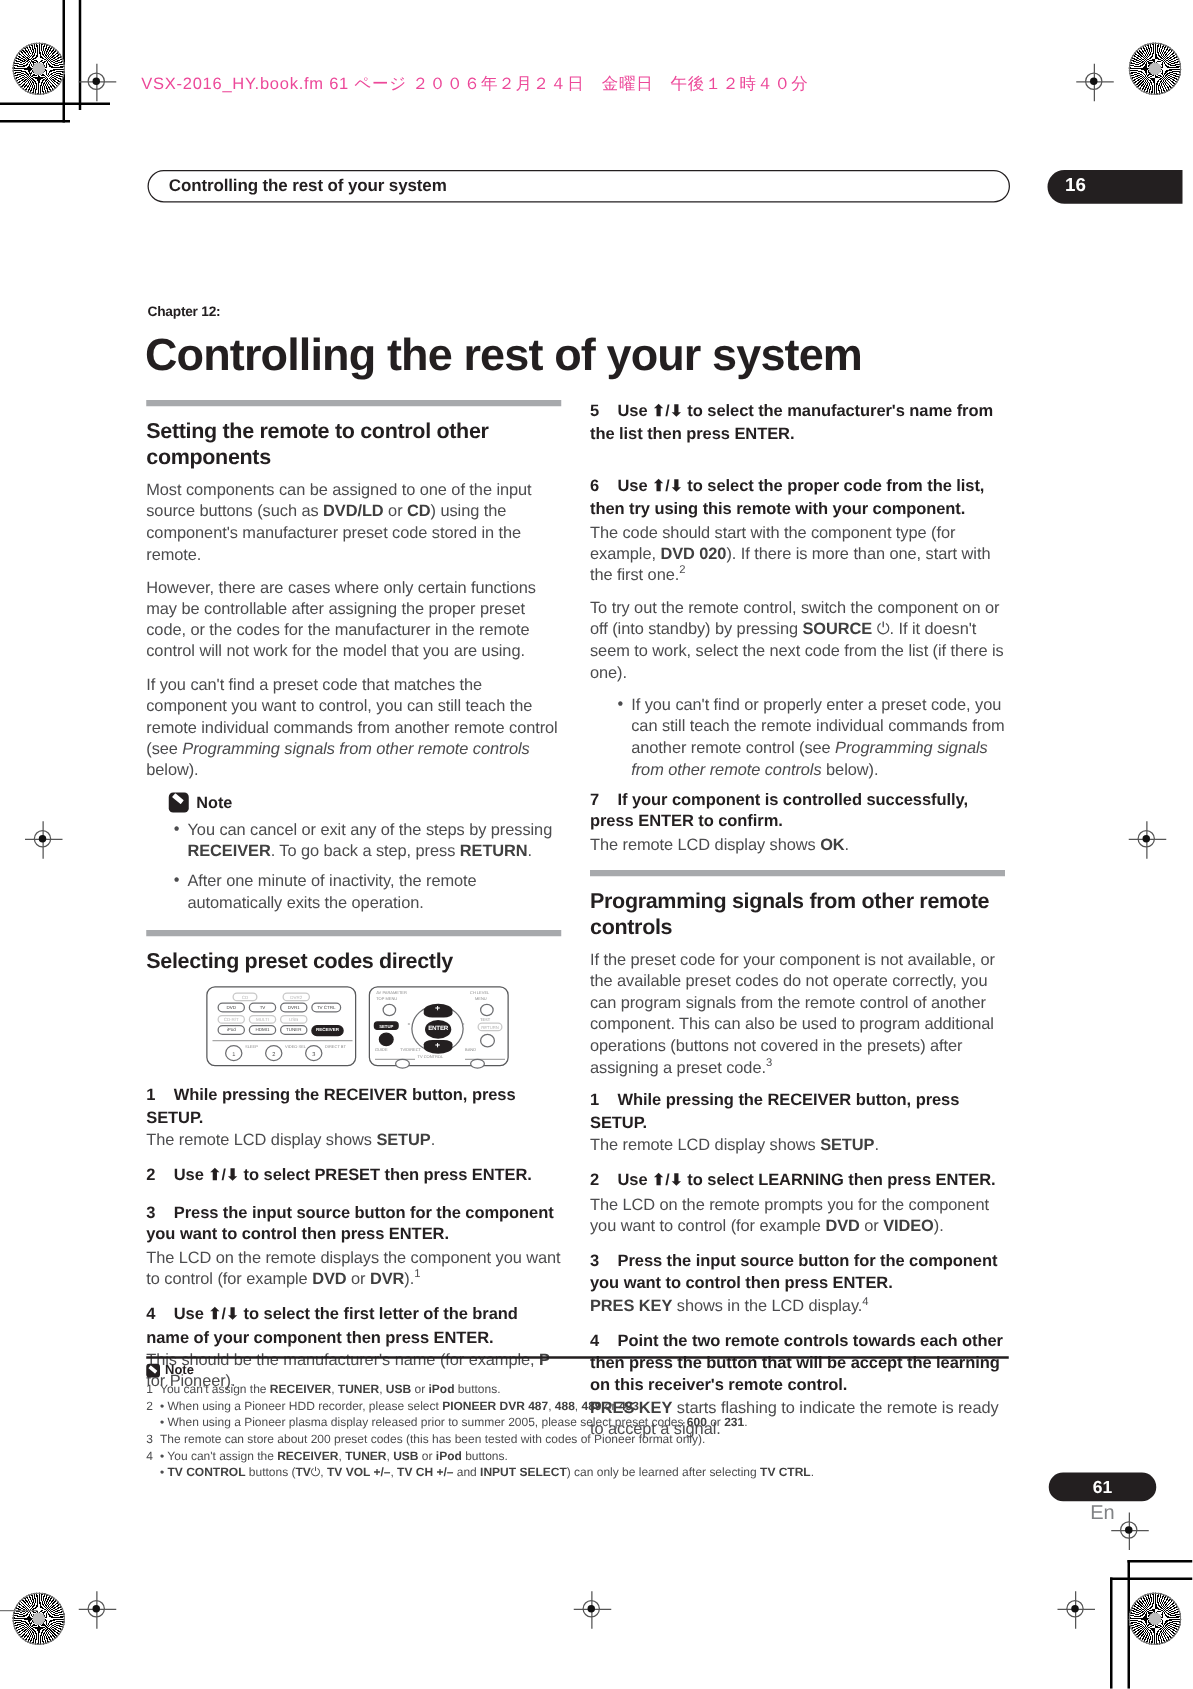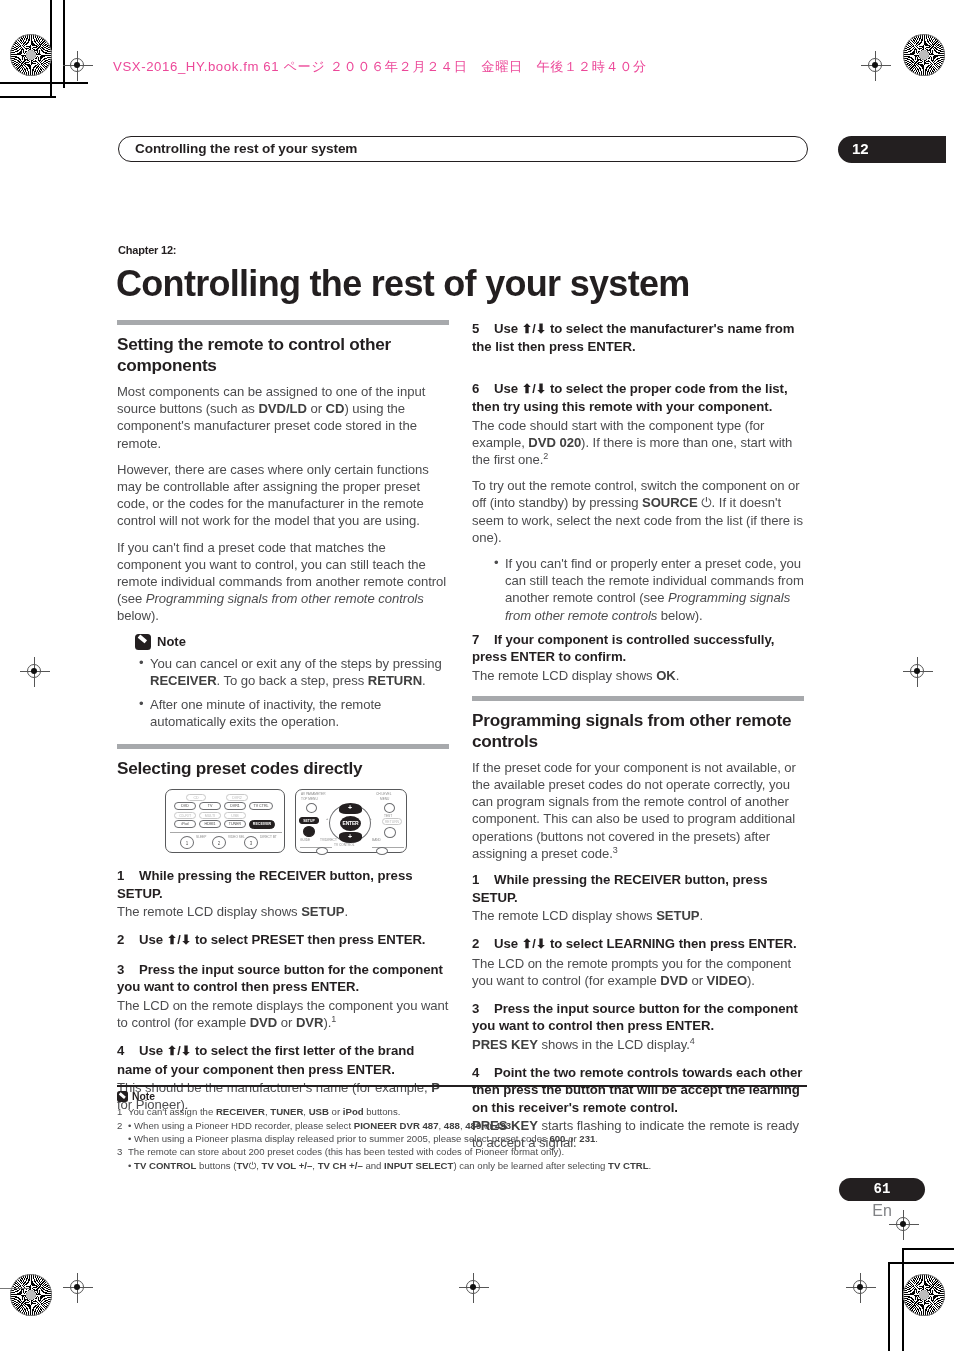--- a/index.html
+++ b/index.html
@@ -385,21 +385,20 @@
     background: #231f20;
     border-radius: 11.5px;
   }
   .pagetab span {
     display: block;
     text-align: center;
     color: #fff;
     font-size: 14px;
     font-weight: bold;
     line-height: 23px;
-    font-family: Liberation Mono, monospace;
   }
   .pagelang {
     position: absolute;
     left: 839px;
     top: 1202px;
     width: 86px;
     text-align: center;
     font-size: 16px;
     color: #808285;
   }
@@ -471,21 +470,21 @@
     <div class="dot"></div>
 </div>
 <div class="cropline" style="left:0px; top:1288px; width:30px; height:1.2px; background:#777;"></div>
 
 <div class="fm-header">VSX-2016_HY.book.fm 61 ページ ２００６年２月２４日　金曜日　午後１２時４０分</div>
 
 <div class="runhead">
   <div class="runhead-text">Controlling the rest of your system</div>
 </div>
 <div class="chapter-tab">
-  <span>12</span>
+  <span>16</span>
 </div>
 
 <div class="chapter-label">Chapter 12:</div>
 <div class="chapter-title">Controlling the rest of your system</div>
 
 <div class="col col-left">
 
   <div class="rule"></div>
   <h2 class="sec">Setting the remote to control other components</h2>
 
@@ -642,20 +641,23 @@
   </div>
   <div class="fn-row">
     <span class="fnum">2</span><span>• When using a Pioneer HDD recorder, please select <b>PIONEER DVR 487</b>, <b>488</b>, <b>489</b> or <b>493</b>.</span>
   </div>
   <div class="fn-row sub">
     <span>• When using a Pioneer plasma display released prior to summer 2005, please select preset codes <b>600</b> or <b>231</b>.</span>
   </div>
   <div class="fn-row">
     <span class="fnum">3</span><span>The remote can store about 200 preset codes (this has been tested with codes of Pioneer format only).</span>
   </div>
+  <div class="fn-row">
+    <span class="fnum">4</span><span>• You can't assign the <b>RECEIVER</b>, <b>TUNER</b>, <b>USB</b> or <b>iPod</b> buttons.</span>
+  </div>
   <div class="fn-row sub">
     <span>• <b>TV CONTROL</b> buttons (<b>TV</b>⏻, <b>TV VOL +/–</b>, <b>TV CH +/–</b> and <b>INPUT SELECT</b>) can only be learned after selecting <b>TV CTRL</b>.</span>
   </div>
 </div>
 
 <div class="pagetab">
   <span>61</span>
 </div>
 <div class="pagelang">En</div>
 

